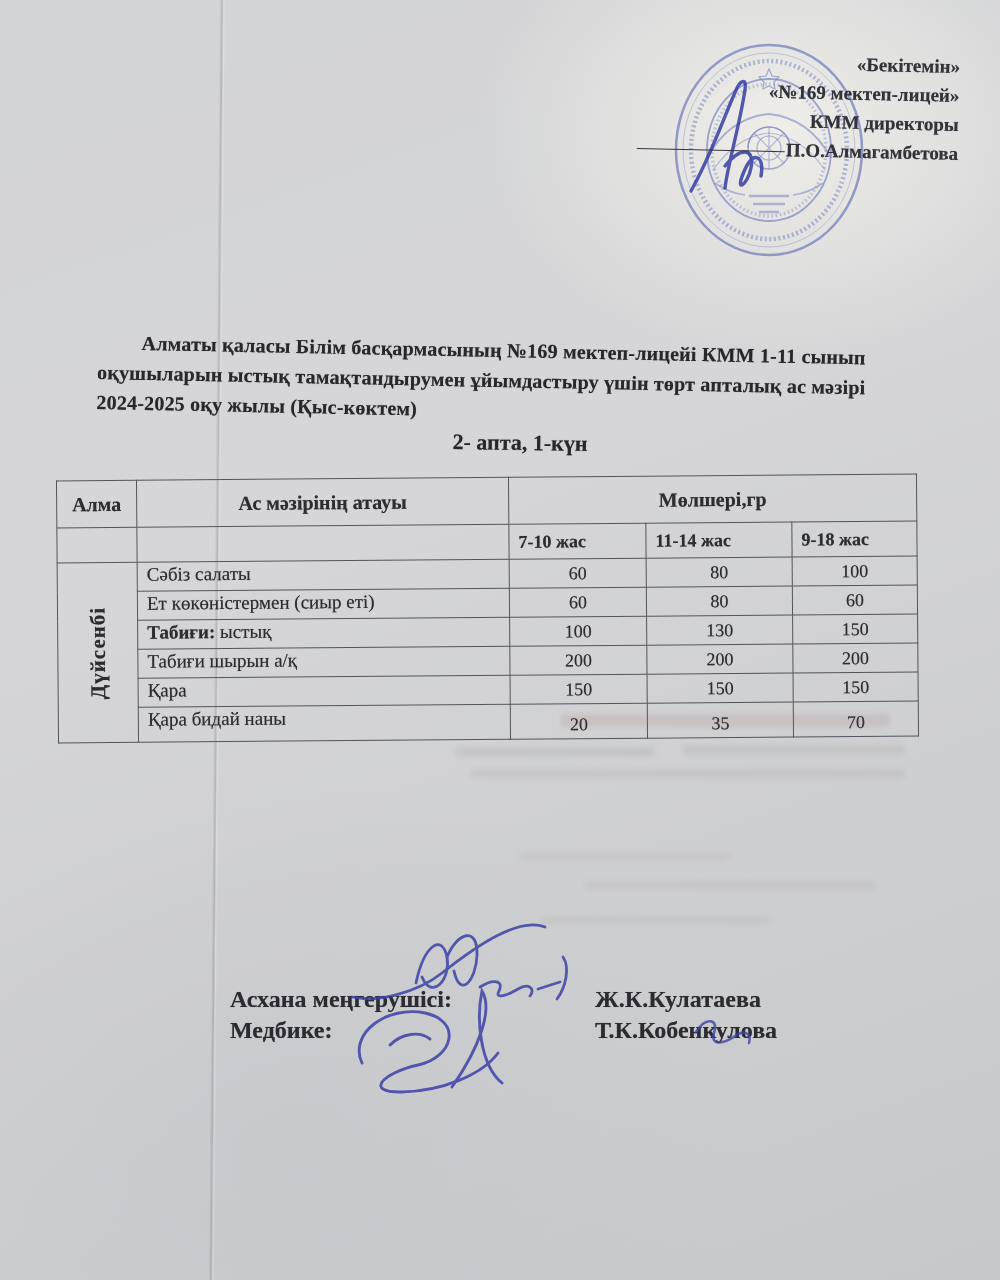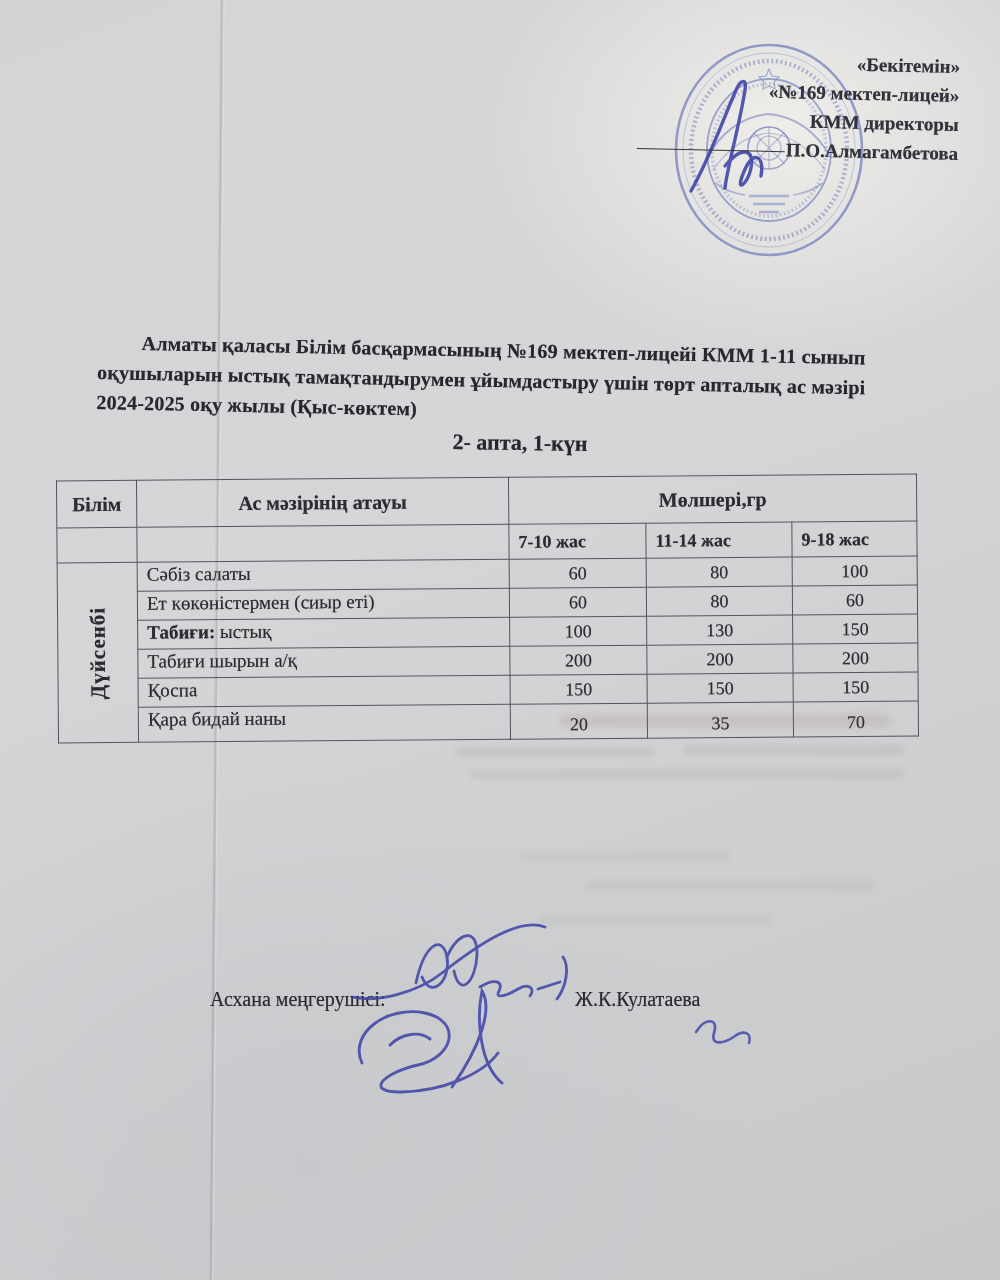--- a/index.html
+++ b/index.html
@@ -52,21 +52,21 @@
   tbody tr{height:29px;}
   tbody tr:last-child{height:35px;}
   td.day-cell{position:relative;}
   .vert{position:absolute;left:50%;top:50%;
     transform:translate(-50%,-50%) rotate(-90deg);
     white-space:nowrap;font-weight:bold;font-size:21px;letter-spacing:1px;color:#2a2a30;}
   td.name-cell{font-size:19px;vertical-align:top;padding:1px 6px 2px 9px;white-space:nowrap;}
   td.val-cell{font-size:18px;text-align:center;vertical-align:bottom;padding-bottom:3px;}
 
   
-  .sig-block{position:absolute;left:210px;top:984px;font-size:20px;font-weight:normal;
+  .sig-block{position:absolute;left:230px;top:984px;font-size:24px;font-weight:bold;
     line-height:31px;color:#2b2b31;}
   .sig-row .lbl{display:inline-block;width:365px;}
   .pen{position:absolute;filter:blur(0.3px);}
 
   
   .ghost{position:absolute;border-radius:5px;filter:blur(2.6px);}
   .g1{left:560px;top:714px;width:330px;height:13px;background:rgba(150,95,95,0.13);}
   .g2{left:455px;top:747px;width:200px;height:10px;background:rgba(110,105,100,0.11);}
   .g2b{left:683px;top:745px;width:222px;height:10px;background:rgba(110,105,100,0.11);}
   .g3{left:470px;top:769px;width:435px;height:10px;background:rgba(110,105,100,0.09);}
@@ -129,21 +129,21 @@
   <table class="menu soft">
     <colgroup>
       <col style="width:80px">
         <col style="width:372px">
       <col style="width:137px">
         <col style="width:146px">
         <col style="width:125px">
     </colgroup>
     <thead>
       <tr class="hdr1">
-        <td class="h">Білім</td>
+        <td class="h">Алма</td>
         <td class="h">Ас мәзірінің атауы</td>
         <td class="h" colspan="3">Мөлшері,гр</td>
       </tr>
       <tr class="hdr2">
         <td></td>
         <td></td>
         <td class="age">7-10 жас</td>
         <td class="age">11-14 жас</td>
         <td class="age">9-18 жас</td>
       </tr>
@@ -170,21 +170,21 @@
           <td class="val-cell">130</td>
           <td class="val-cell">150</td>
         </tr>
         <tr>
           <td class="name-cell"><span>Табиғи шырын а/қ</span></td>
           <td class="val-cell">200</td>
           <td class="val-cell">200</td>
           <td class="val-cell">200</td>
         </tr>
         <tr>
-          <td class="name-cell"><span>Қоспа</span></td>
+          <td class="name-cell"><span>Қара</span></td>
           <td class="val-cell">150</td>
           <td class="val-cell">150</td>
           <td class="val-cell">150</td>
         </tr>
         <tr>
           <td class="name-cell"><span>Қара бидай наны</span></td>
           <td class="val-cell">20</td>
           <td class="val-cell">35</td>
           <td class="val-cell">70</td>
         </tr>
@@ -196,20 +196,23 @@
   <div class="ghost g2b"></div>
   <div class="ghost g3"></div>
   <div class="ghost g4"></div>
   <div class="ghost g5"></div>
   <div class="ghost g6"></div>
 
   <div class="sig-block soft">
     <div class="sig-row">
       <span class="lbl">Асхана меңгерушісі:</span><span>Ж.К.Кулатаева</span>
     </div>
+    <div class="sig-row">
+      <span class="lbl">Медбике:</span><span>Т.К.Кобенкулова</span>
+    </div>
   </div>
 
   <svg class="pen" style="left:320px;top:915px;" width="280" height="120" viewBox="0 0 280 120">
     <g fill="none" stroke="#3c42a6" stroke-width="2.8" stroke-linecap="round" opacity="0.85">
       <path d="M225 12 C 200 2 160 28 122 58 C 98 77 58 88 32 82"></path>
       <path d="M96 68 C 104 30 122 18 127 42 C 131 64 112 86 102 62"></path>
       <path d="M127 42 C 138 16 158 12 157 40 C 156 66 140 84 134 56"></path>
       <path d="M160 72 c 14 -9 24 -6 19 4 c -5 9 9 4 19 -2 c 10 -6 18 -1 12 7"></path>
       <path d="M218 74 l 22 -7 M243 42 c 7 10 3 30 -6 42"></path>
     </g>

